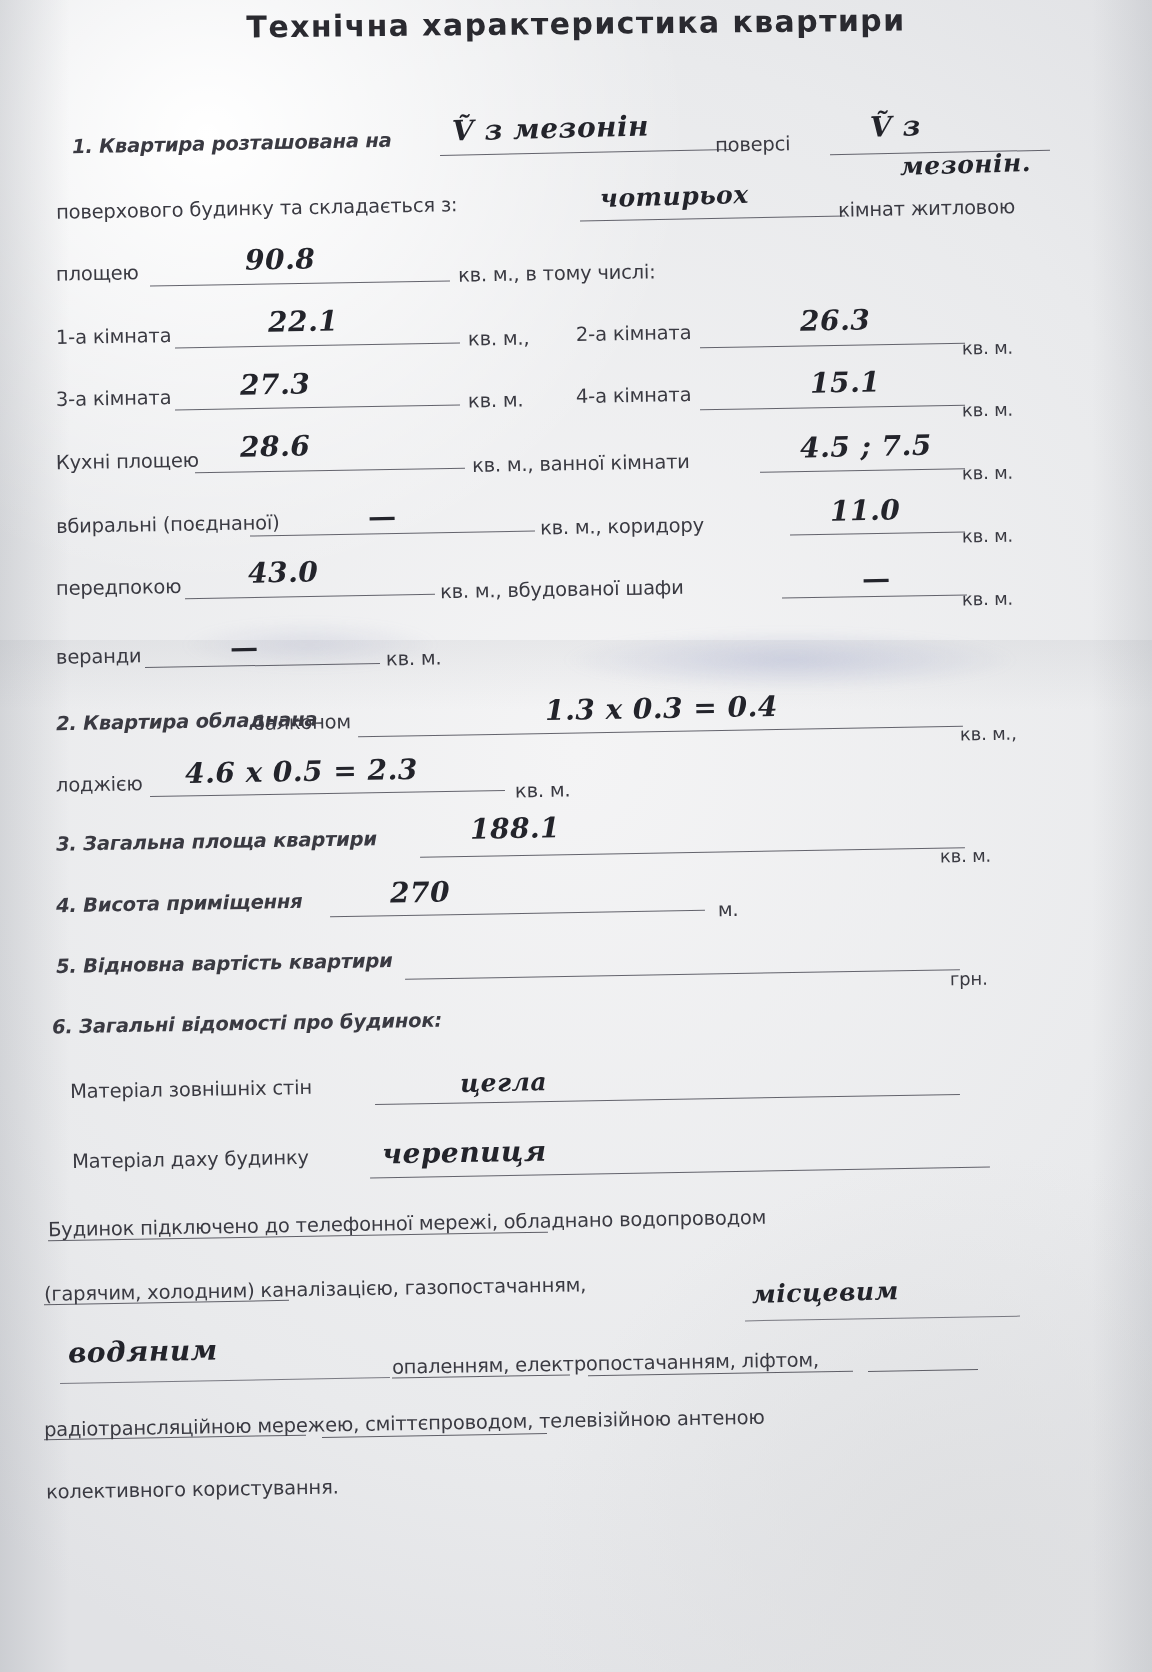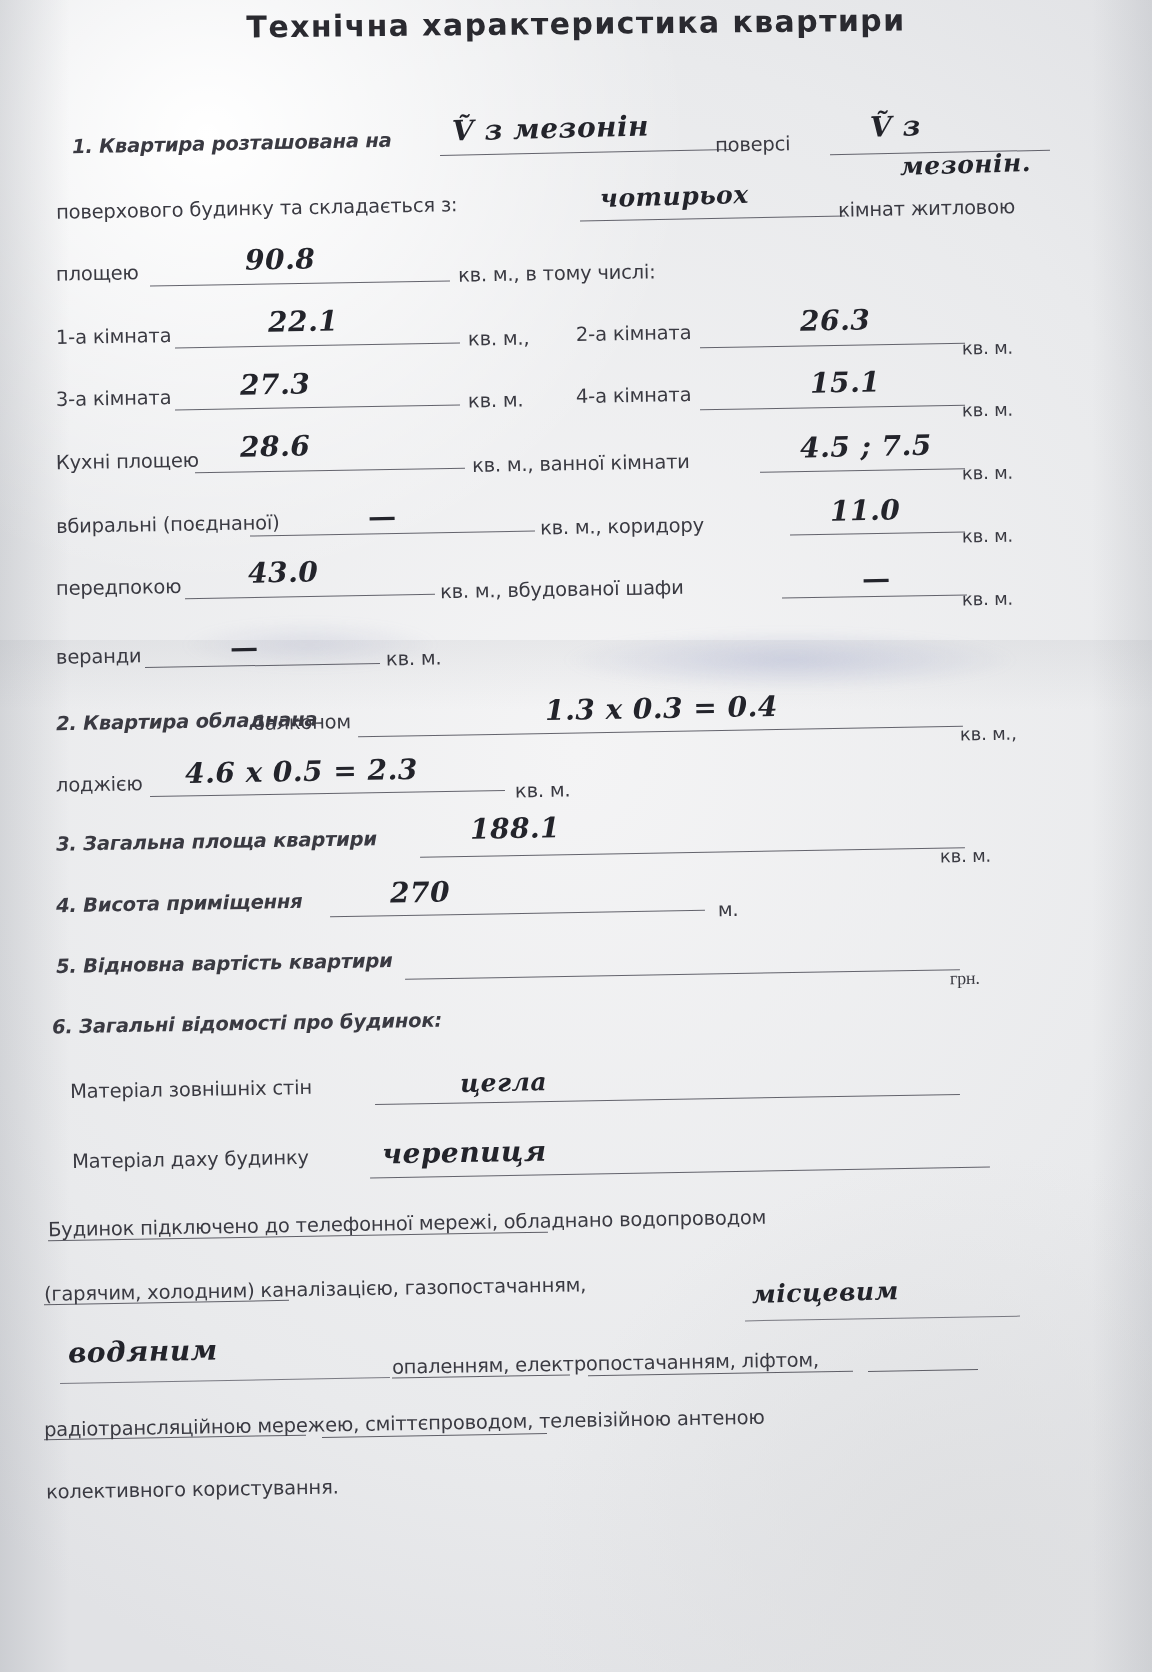--- a/index.html
+++ b/index.html
@@ -201,21 +201,21 @@
   <div class="line small" style="left:940px; top:845px; transform:rotate(-1.0deg);">кв. м.</div>
 
   <div class="line bolditalic" style="left:56px; top:892px; transform:rotate(-1.0deg);">4. Висота приміщення</div>
   <div class="rule" style="left:330px; top:913px; width:375px; transform:rotate(-1.0deg);"></div>
   <div class="hand lg" style="left:390px; top:876px; transform:rotate(-1.0deg);">270</div>
   <div class="line" style="left:718px; top:898px; transform:rotate(-1.0deg);">м.</div>
 
   <div class="line bolditalic" style="left:56px; top:952px; transform:rotate(-1.0deg);">5. Відновна вартість квартири</div>
   <div class="rule" style="left:405px; top:974px; width:555px; transform:rotate(-1.0deg);"></div>
   <div class="hand lg" style="left:470px; top:938px; transform:rotate(-1.0deg);"></div>
-  <div class="line small" style="left:950px; top:968px; transform:rotate(-1.0deg);font-family:Liberation Serif, serif;">грн.</div>
+  <div class="line small" style="left:950px; top:968px; transform:rotate(-1.0deg);">грн.</div>
 
   <div class="line bolditalic" style="left:52px; top:1012px; transform:rotate(-1.0deg);">6. Загальні відомості про будинок:</div>
 
   <div class="line" style="left:70px; top:1078px; transform:rotate(-1.0deg);">Матеріал зовнішніх стін</div>
   <div class="rule" style="left:375px; top:1099px; width:585px; transform:rotate(-1.0deg);"></div>
   <div class="hand md" style="left:460px; top:1068px; transform:rotate(-1.2deg);">цегла</div>
 
   <div class="line" style="left:72px; top:1148px; transform:rotate(-1.0deg);">Матеріал даху будинку</div>
   <div class="rule" style="left:370px; top:1172px; width:620px; transform:rotate(-1.0deg);"></div>
   <div class="hand lg" style="left:382px; top:1136px; transform:rotate(-1.0deg);">черепиця</div>

